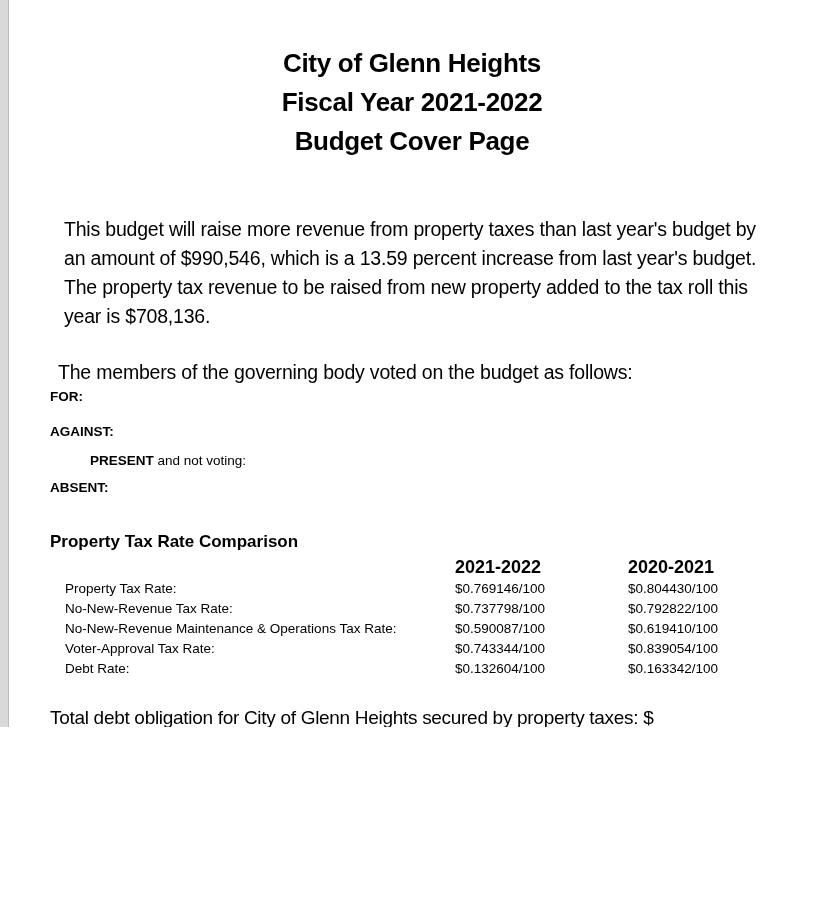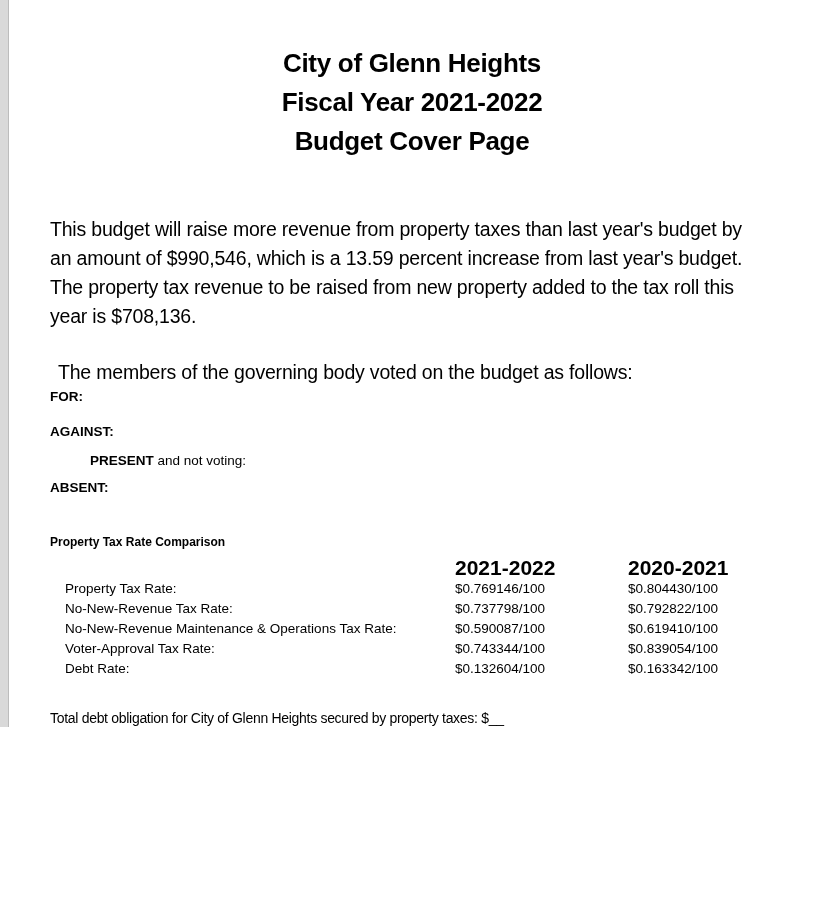--- a/index.html
+++ b/index.html
@@ -25,21 +25,21 @@
     left: 10px; right: 0;
     top: 44px;
     text-align: center;
     font-weight: bold;
     font-size: 26px;
     line-height: 39px;
     letter-spacing: -0.3px;
   }
   .intro {
     position: absolute;
-    left: 50px; top: 215px;
+    left: 64px; top: 215px;
     width: 700px;
     font-size: 19.5px;
     line-height: 29px;
     letter-spacing: -0.2px;
   }
   .vote-intro {
     position: absolute;
     left: 50px; top: 359px;
     width: 720px;
     font-size: 19.5px;
@@ -55,40 +55,40 @@
   }
   .vote-line .b { font-weight: bold; }
   .vote-for     { top: 388px; }
   .vote-against { top: 423px; }
   .vote-present { top: 452px; margin-left: 40px; }
   .vote-absent  { top: 479px; }
   .section-heading {
     position: absolute;
     left: 50px; top: 531px;
     font-weight: bold;
-    font-size: 12px;
+    font-size: 17px;
     line-height: 22px;
   }
   .rate-table {
     position: absolute;
     left: 65px; top: 556px;
     display: grid;
     grid-template-columns: 390px 173px 160px;
     font-size: 13.5px;
     line-height: 20px;
   }
   .rate-table .hdr {
     font-weight: bold;
-    font-size: 21px;
+    font-size: 18px;
     line-height: 23px;
   }
   .total-line {
     position: absolute;
     left: 50px; top: 705px;
-    font-size: 14px;
+    font-size: 19px;
     line-height: 26px;
     letter-spacing: -0.3px;
     white-space: nowrap;
   }
 </style>
 </head>
 <body>
 
 <div class="page">
   <div class="viewer-edge"></div>

